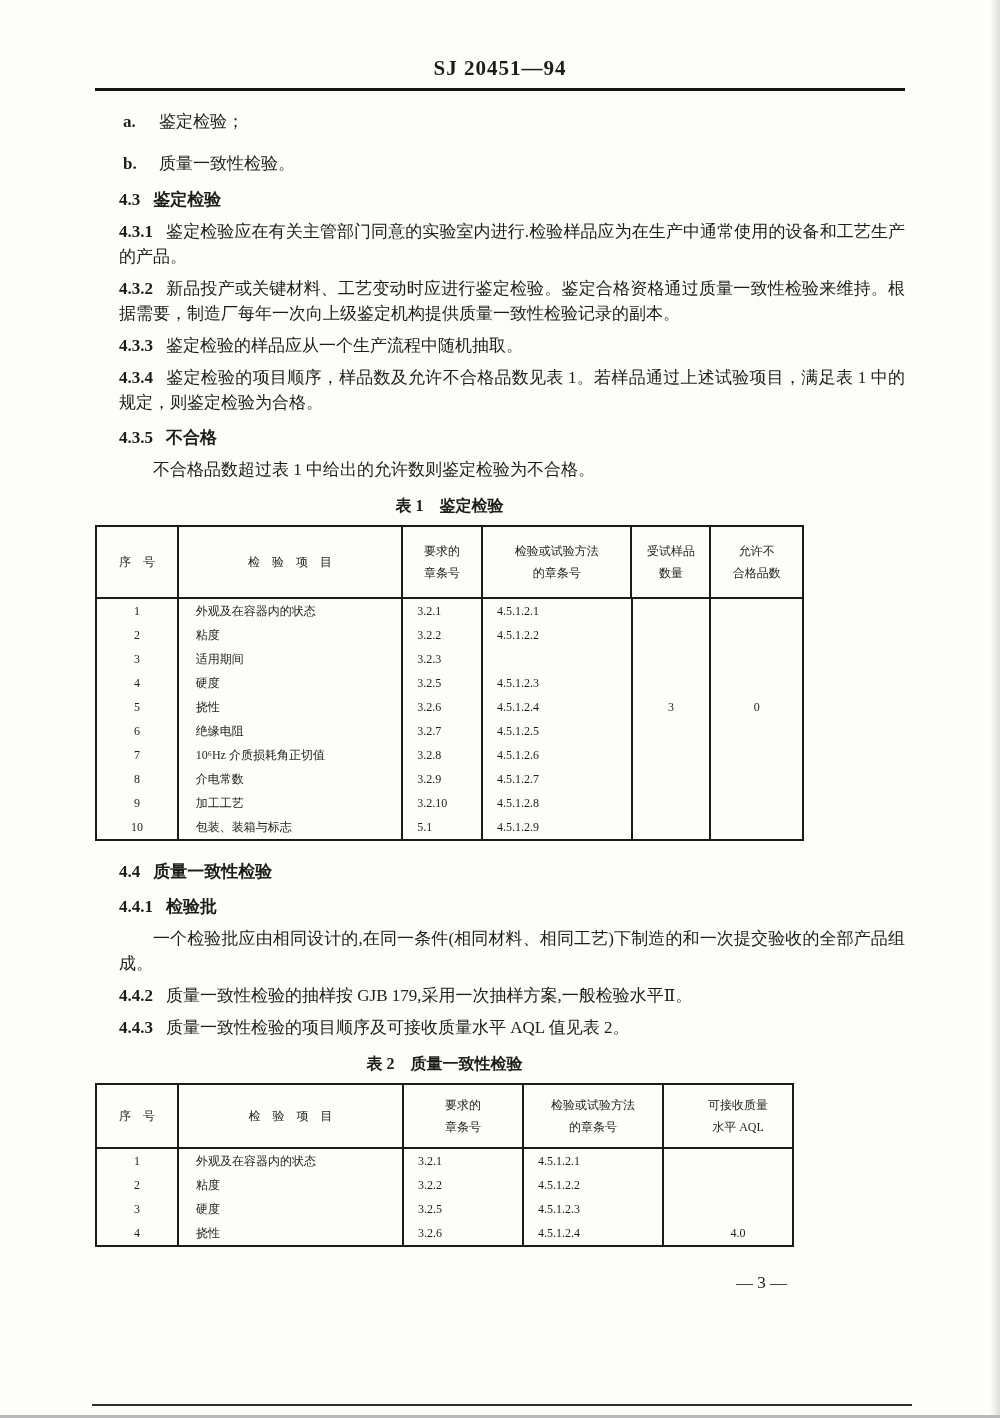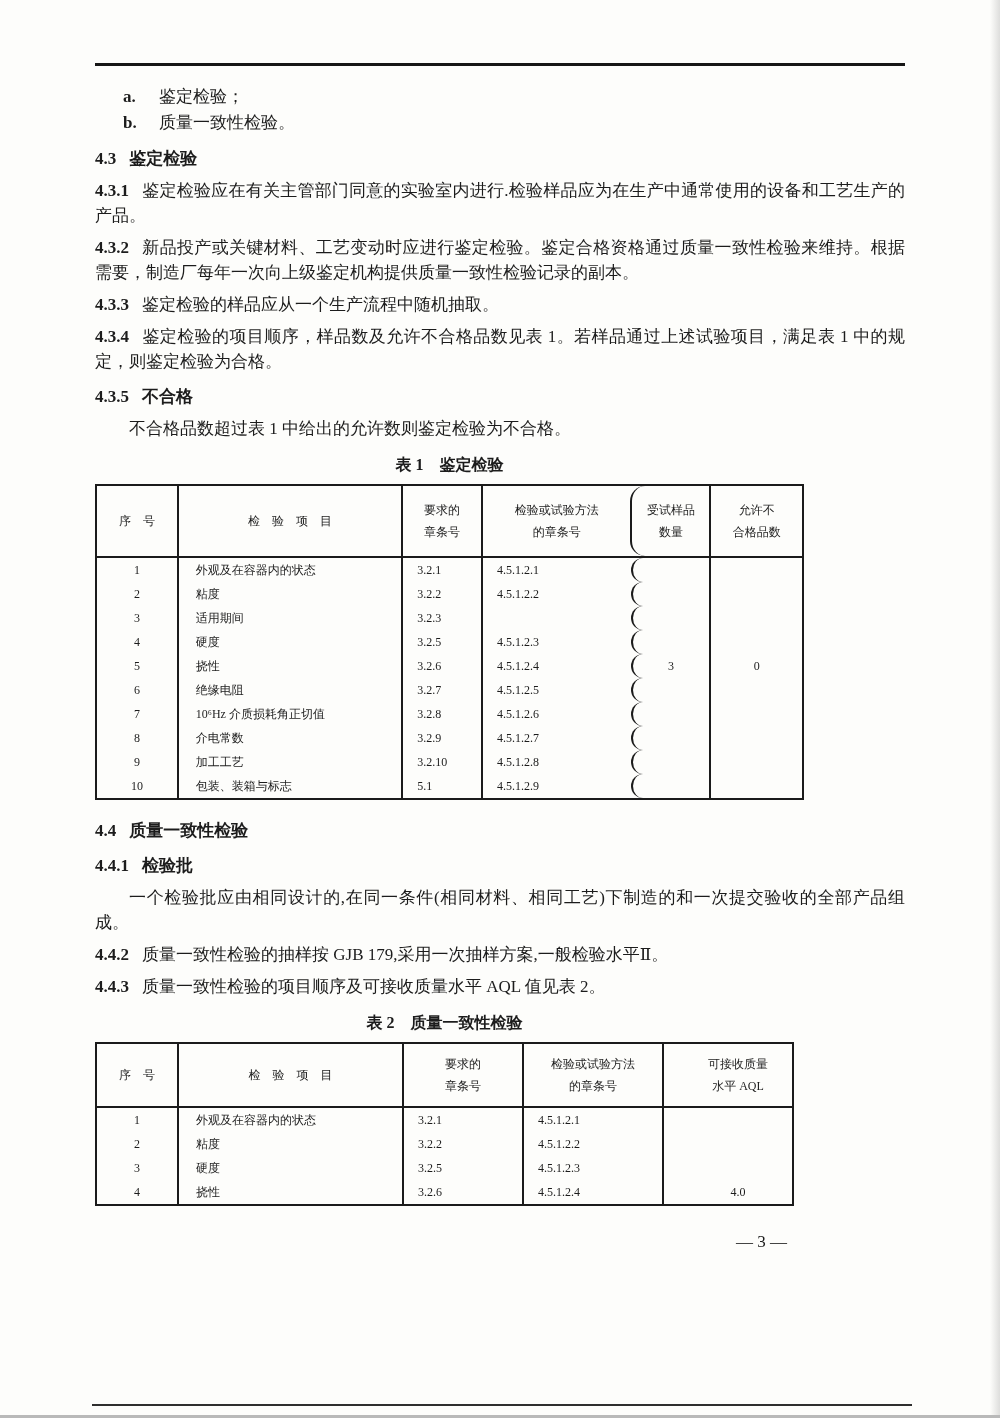--- a/index.html
+++ b/index.html
@@ -17,23 +17,23 @@
     font-family:"Liberation Serif","DejaVu Serif",serif;
   }
   .header-rule{height:3px;background:#161616;margin-top:7px;}
   .watermark{
     position:absolute;top:116px;left:158px;z-index:2;
     font-family:"DejaVu Sans","Liberation Sans",sans-serif;
     font-weight:bold;font-size:68px;letter-spacing:4px;
     color:#8fa6b5;opacity:0.42;pointer-events:none;
   }
   .intro-list{margin:18px 0 0 28px;}
-  .list-item{font-size:17px;line-height:26px;}
+  .list-item{font-size:17px;line-height:26px;margin-top:16px;}
   .li-label{font-weight:bold;display:inline-block;width:36px;}
-  .clause{font-size:17px;line-height:25px;text-align:justify;margin-top:7px;}
+  .clause{font-size:17px;line-height:25px;text-align:justify;margin-top:7px;margin-left:24px;}
   .clause.heading{margin-top:10px;}
   .clause.heading .ctext{font-weight:bold;}
   .clause.sect{margin-top:18px;}
   .cnum{font-weight:bold;padding-right:13px;white-space:nowrap;}
   .clause.indent{text-indent:2em;}
   .tbl-caption{font-size:16px;text-align:center;margin:14px 0 8px 0;font-weight:bold;}
   .t1-cap{width:709px;}
   .t2-cap{width:699px;}
   .tbl{border:2px solid #1b1b1b;box-sizing:border-box;font-size:12px;background:#fdfdfb;}
   .t1{width:709px;}
@@ -46,21 +46,21 @@
     white-space:pre-line;line-height:22px;box-sizing:border-box;
   }
   .th:not(:first-child),.td:not(:first-child){border-left:2px solid #1b1b1b;}
   .tr{display:flex;height:24px;}
   .td{display:flex;align-items:center;box-sizing:border-box;overflow:hidden;}
   .td.center{justify-content:center;}
   .td.left{padding-left:17px;}
   .td.num{padding-left:14px;}
   
   .t1 .c1{width:80px;} .t1 .c2{width:225px;} .t1 .c3{width:80px;}
-  .t1 .c4{width:150px;} .t1 .c5{width:79px;border-radius:15px;} .t1 .c6{width:93px;}
+  .t1 .c4{width:150px;} .t1 .c5{width:79px;} .t1 .c6{width:93px;}
   
   .t2 .d1{width:80px;} .t2 .d2{width:225px;} .t2 .d3{width:120px;}
   .t2 .d4{width:140px;} .t2 .d5{width:130px;padding-left:20px;}
   .page-num{margin-top:26px;text-align:right;padding-right:118px;font-size:17px;}
   
   .scan-bottom{position:absolute;left:92px;right:88px;bottom:12px;height:2px;background:#2e2e2e;z-index:1;}
   .scan-bottom2{position:absolute;left:0;right:0;bottom:0;height:3px;background:#b9b9b9;z-index:1;}
   .scan-edge{position:absolute;top:0;right:0;width:10px;height:100%;
     background:linear-gradient(to right,rgba(0,0,0,0),rgba(110,110,110,0.22));z-index:1;}
 </style>
@@ -68,20 +68,21 @@
 <body>
 
 <div class="page">
 
   <div class="scan-edge"></div>
   <div class="scan-bottom"></div>
   <div class="scan-bottom2"></div>
 
   <div class="content">
 
+    <div class="std-num">SJ 20451—94</div>
     <div class="header-rule"></div>
 
     <div class="intro-list">
 
         <div class="list-item">
           <span class="li-label">a.</span><span class="li-text">鉴定检验；</span>
         </div>
 
         <div class="list-item">
           <span class="li-label">b.</span><span class="li-text">质量一致性检验。</span>

